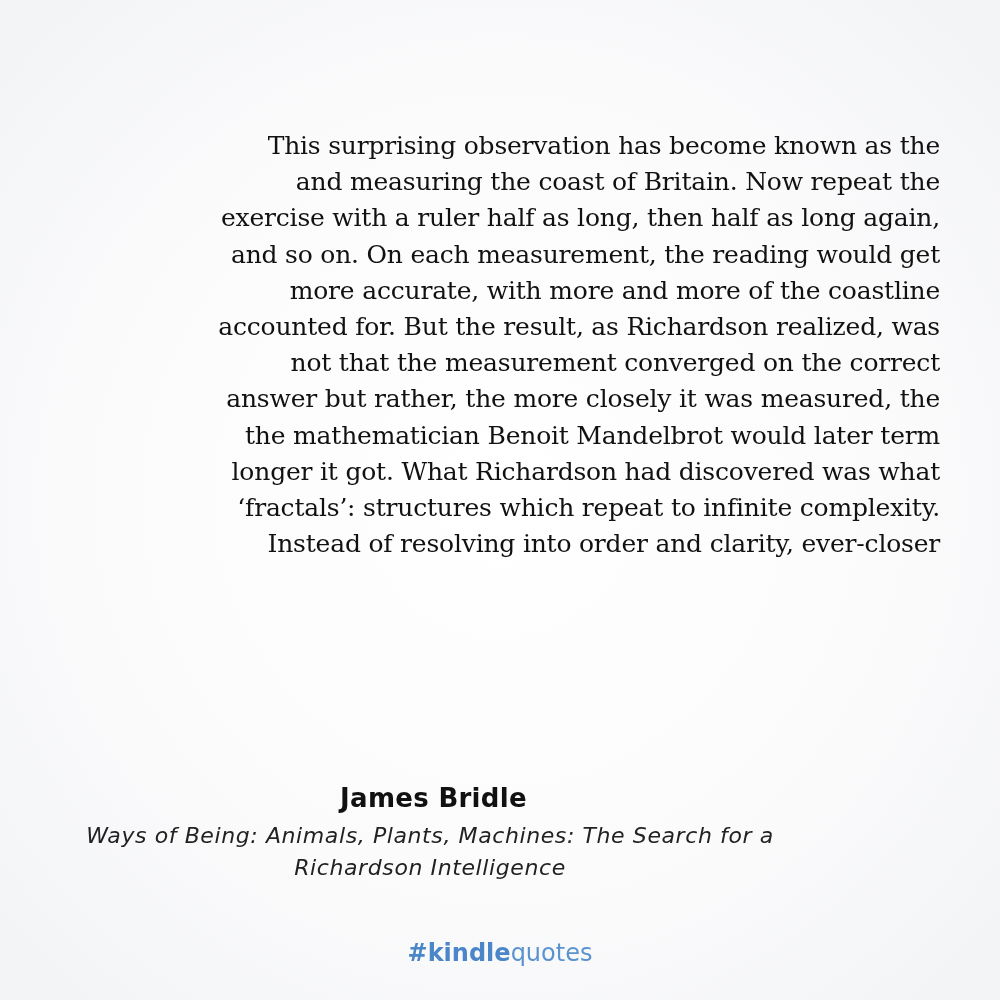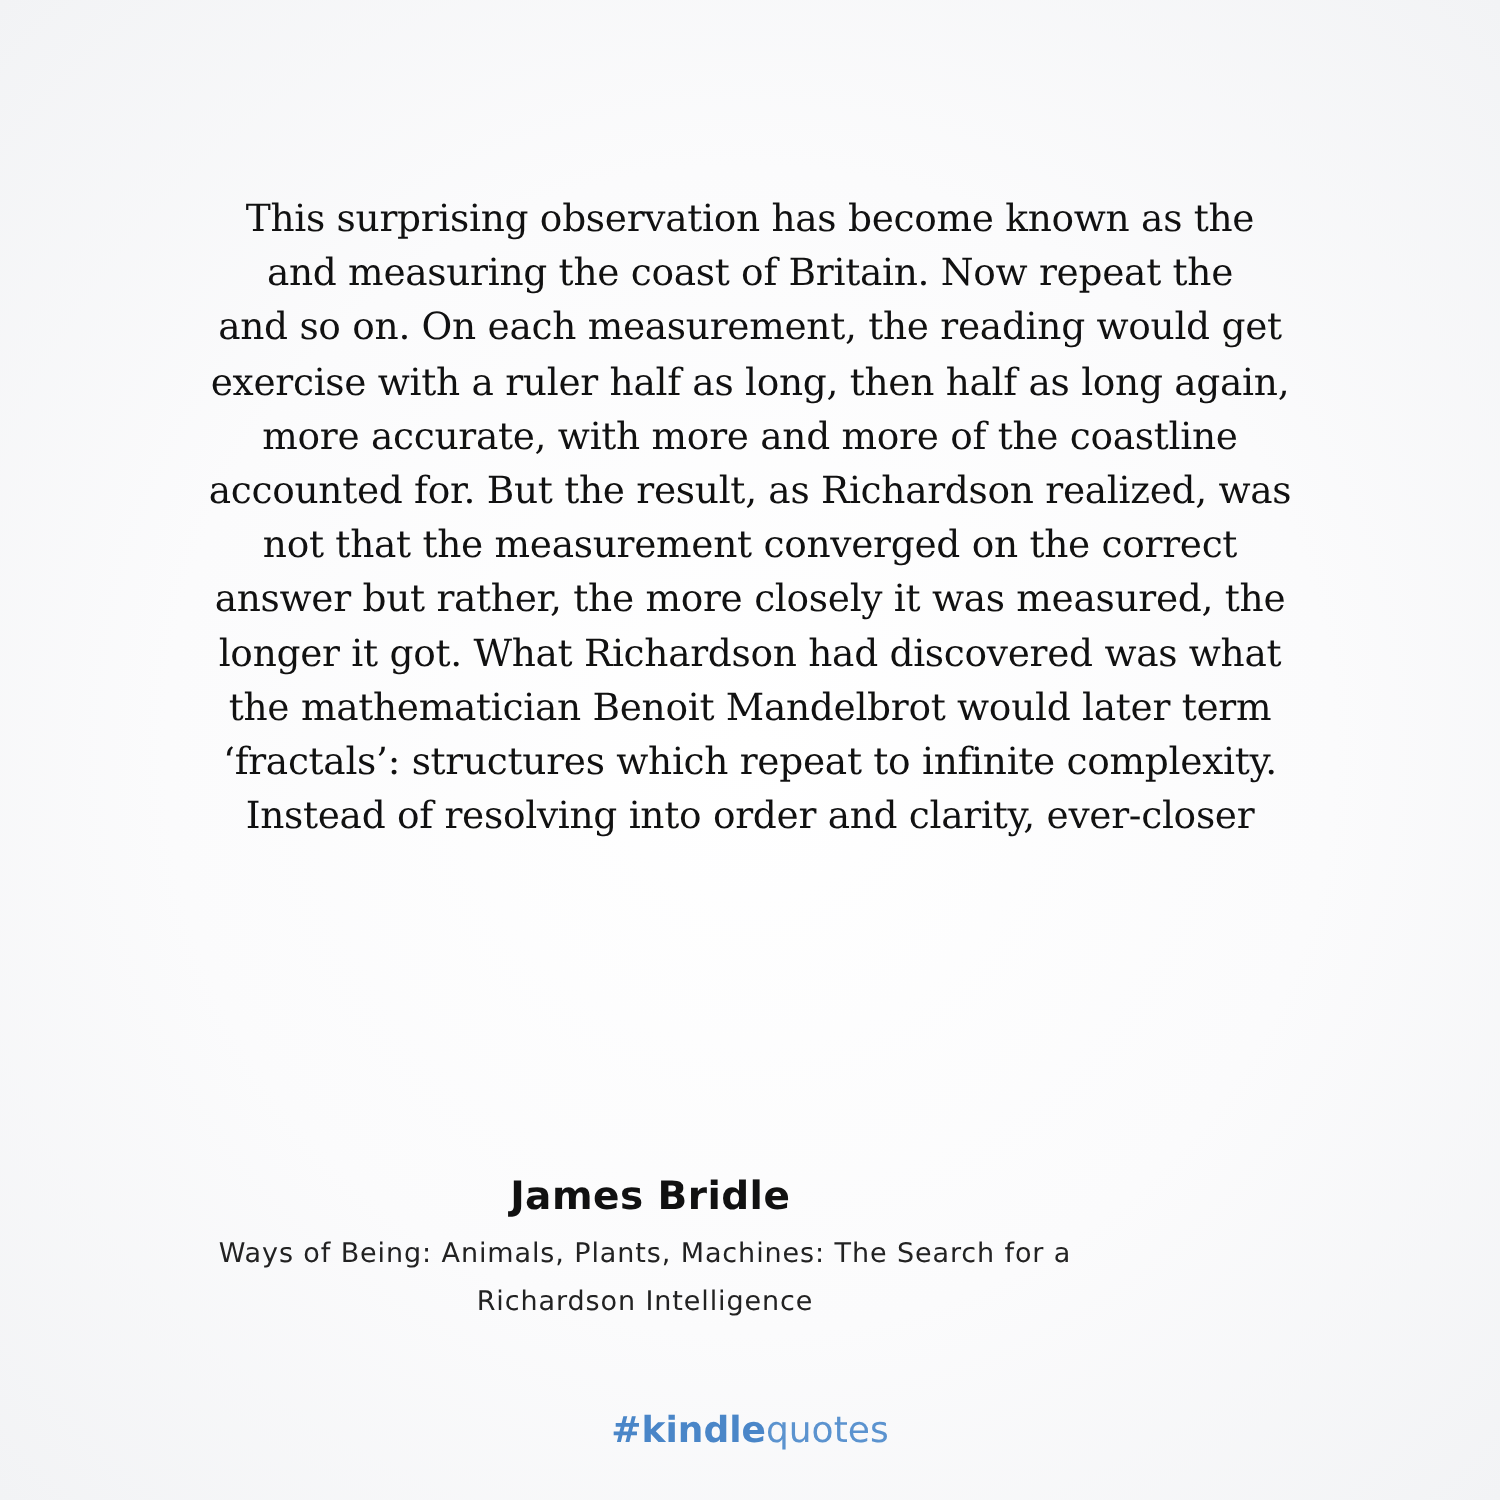--- a/index.html
+++ b/index.html
@@ -8,55 +8,55 @@
     background: radial-gradient(ellipse at center, #ffffff 0%, #fbfbfc 55%, #f2f3f5 100%);
     position: relative;
   }
   .quote {
     position: absolute; left: 60px; top: 128px; width: 880px;
     text-align: center;
     font-family: "DejaVu Serif", "Liberation Serif", serif;
     font-size: 25px; line-height: 36.2px; color: #111;
     letter-spacing: -0.2px;
   }
-  .quote span { display: block; white-space: nowrap; }
+  .quote span { display: block; white-space: nowrap; text-align: right; }
   .author {
     position: absolute; left: 0; top: 783px; width: 867px; text-align: center;
     font-family: "DejaVu Sans", "Liberation Sans", sans-serif;
     font-weight: bold; font-size: 26px; color: #111; letter-spacing: 0.3px;
   }
   .book {
     position: absolute; left: 0; top: 820px; width: 860px; text-align: center;
     font-family: "DejaVu Sans", "Liberation Sans", sans-serif;
-    font-size: 18px; line-height: 32px; color: #222;
+    font-style: italic; font-size: 22px; line-height: 32px; color: #222;
     letter-spacing: 0.6px;
   }
   .book span { display: block; }
   .tag {
     position: absolute; left: 0; top: 939px; width: 1000px; text-align: center;
     font-family: "DejaVu Sans", "Liberation Sans", sans-serif;
     font-size: 24px; color: #4a86c8;
   }
   .tag .bold { font-weight: bold; }
   .tag .light { font-weight: normal; color: #5b93cf; }
 </style>
 </head>
 <body>
 
 <div class="quote">
   <span>This surprising observation has become known as the</span>
   <span>and measuring the coast of Britain. Now repeat the</span>
+  <span>exercise with a ruler half as long, then half as long again,</span>
   <span>and so on. On each measurement, the reading would get</span>
-  <span>exercise with a ruler half as long, then half as long again,</span>
   <span>more accurate, with more and more of the coastline</span>
   <span>accounted for. But the result, as Richardson realized, was</span>
   <span>not that the measurement converged on the correct</span>
   <span>answer but rather, the more closely it was measured, the</span>
+  <span>the mathematician Benoit Mandelbrot would later term</span>
   <span>longer it got. What Richardson had discovered was what</span>
-  <span>the mathematician Benoit Mandelbrot would later term</span>
   <span>‘fractals’: structures which repeat to infinite complexity.</span>
   <span>Instead of resolving into order and clarity, ever-closer</span>
 </div>
 
 <div class="author">James Bridle</div>
 
 <div class="book">
   <span>Ways of Being: Animals, Plants, Machines: The Search for a</span>
   <span>Richardson Intelligence</span>
 </div>

